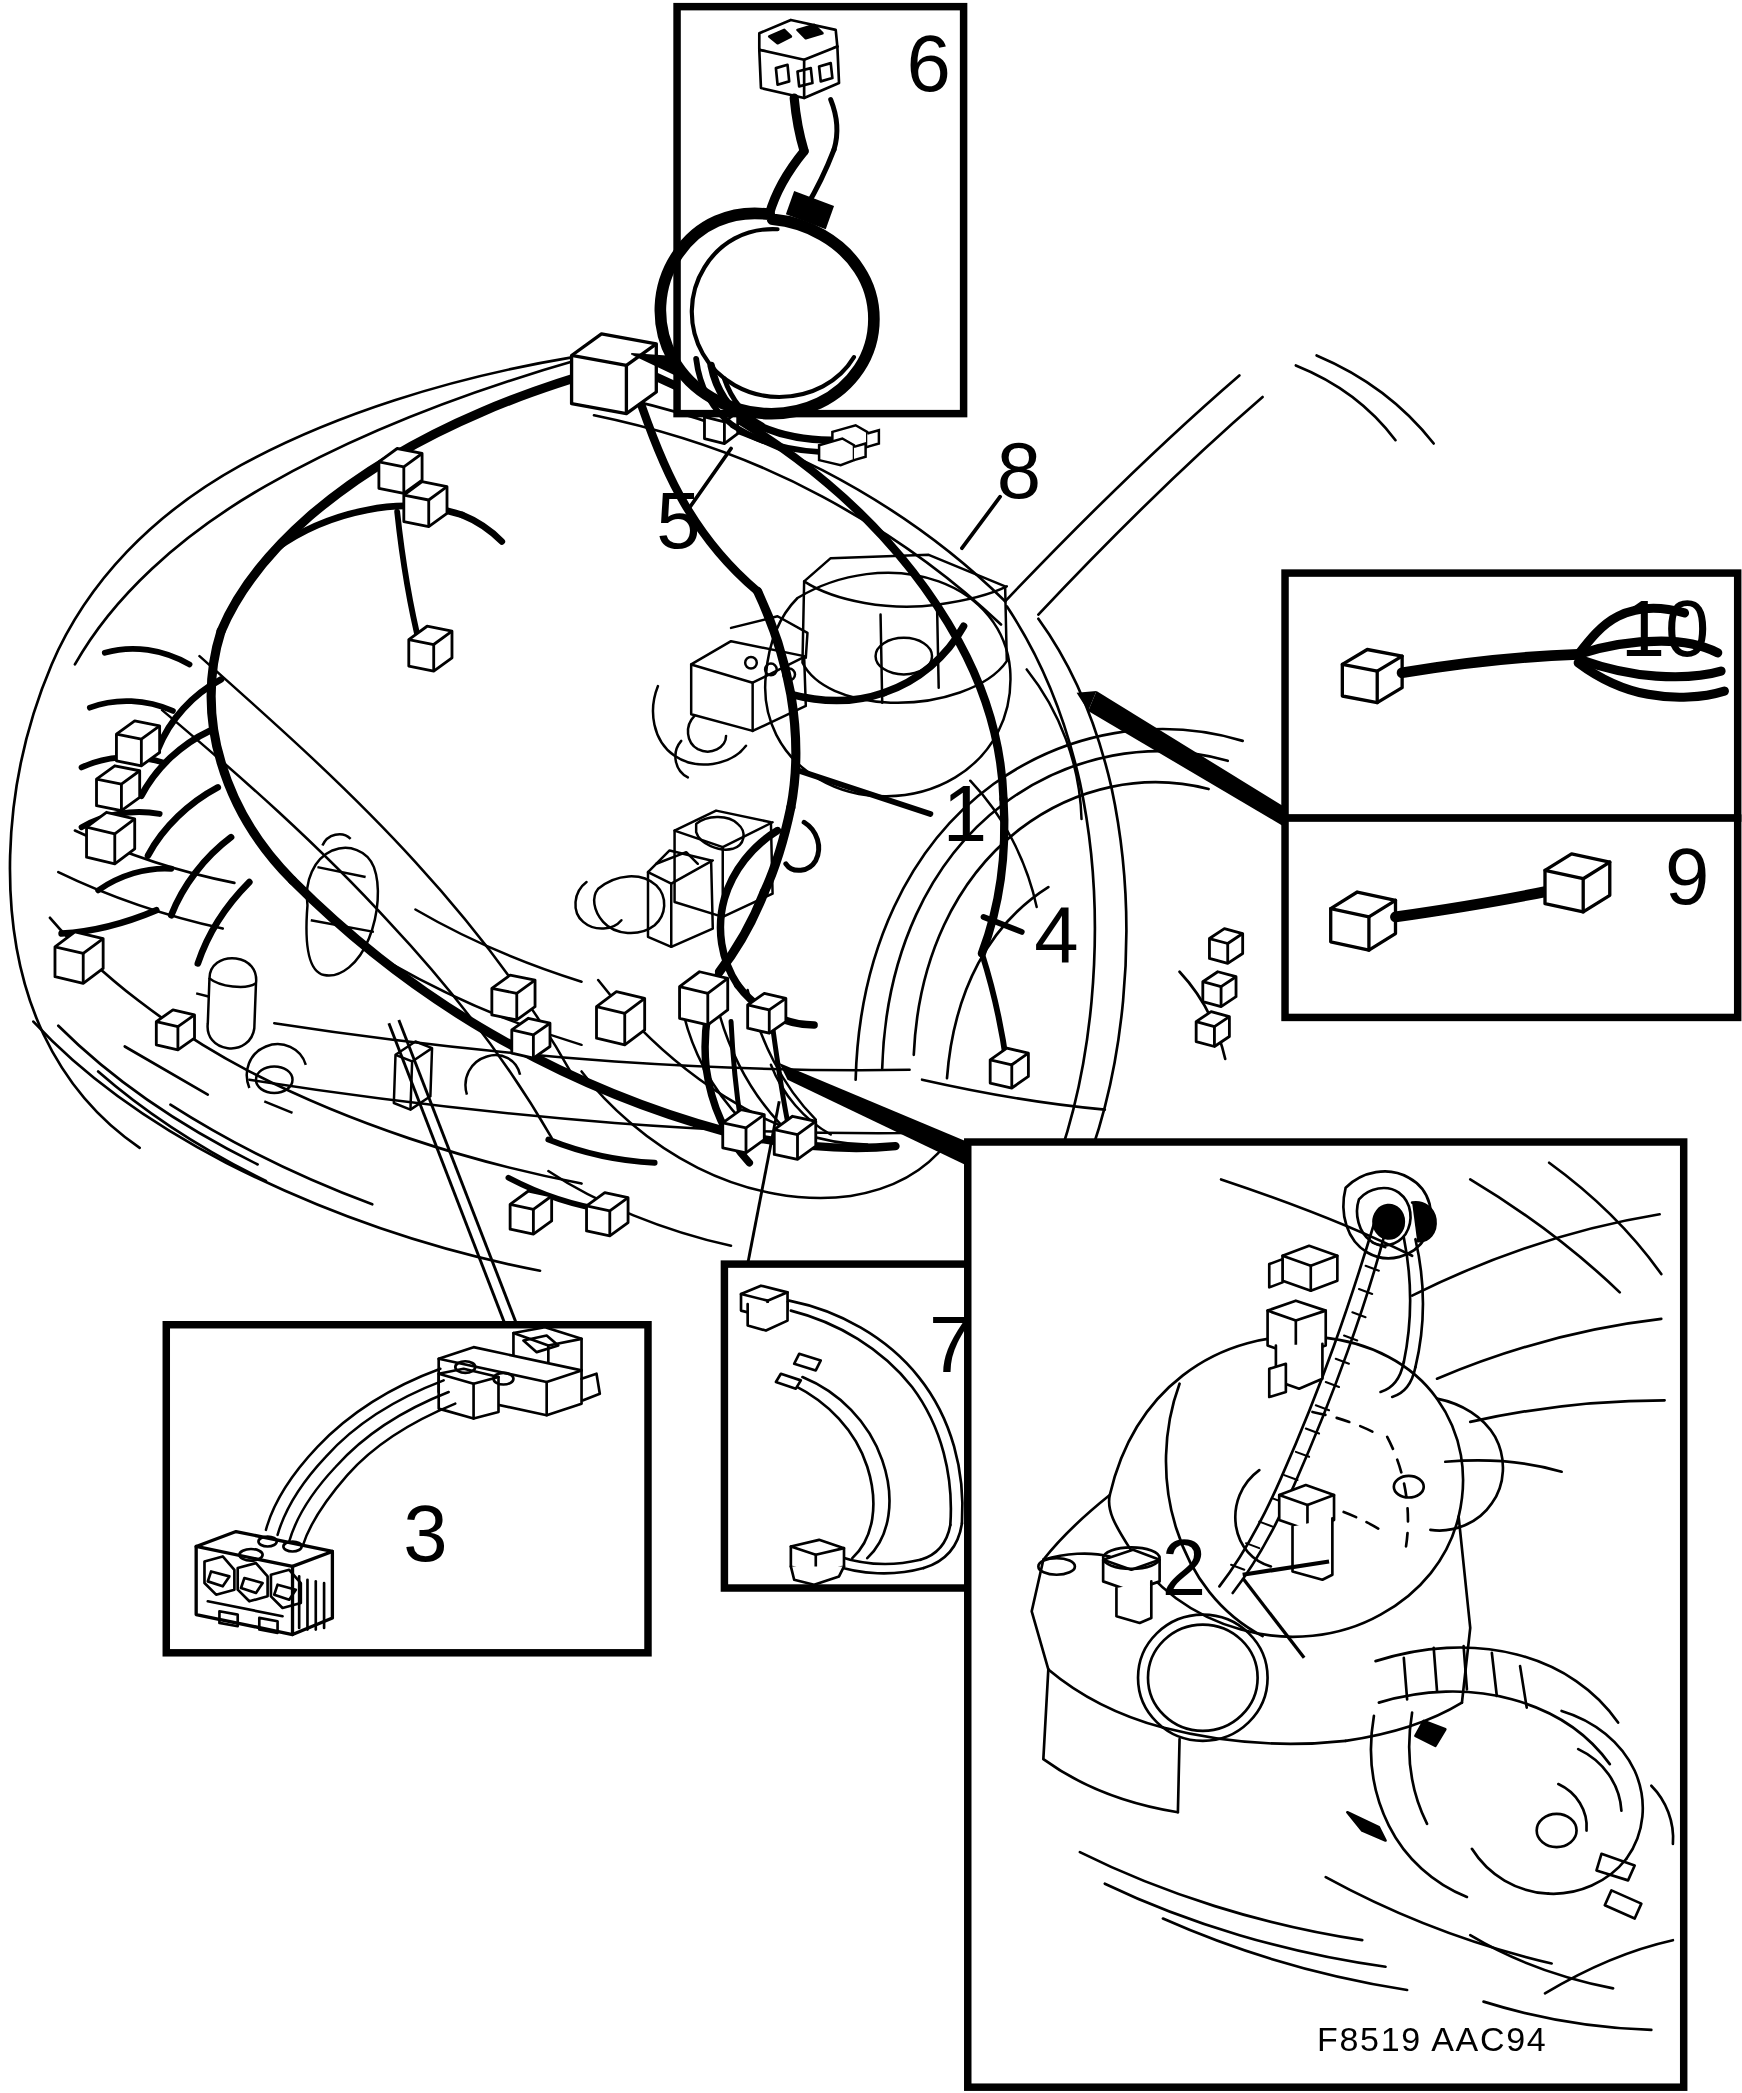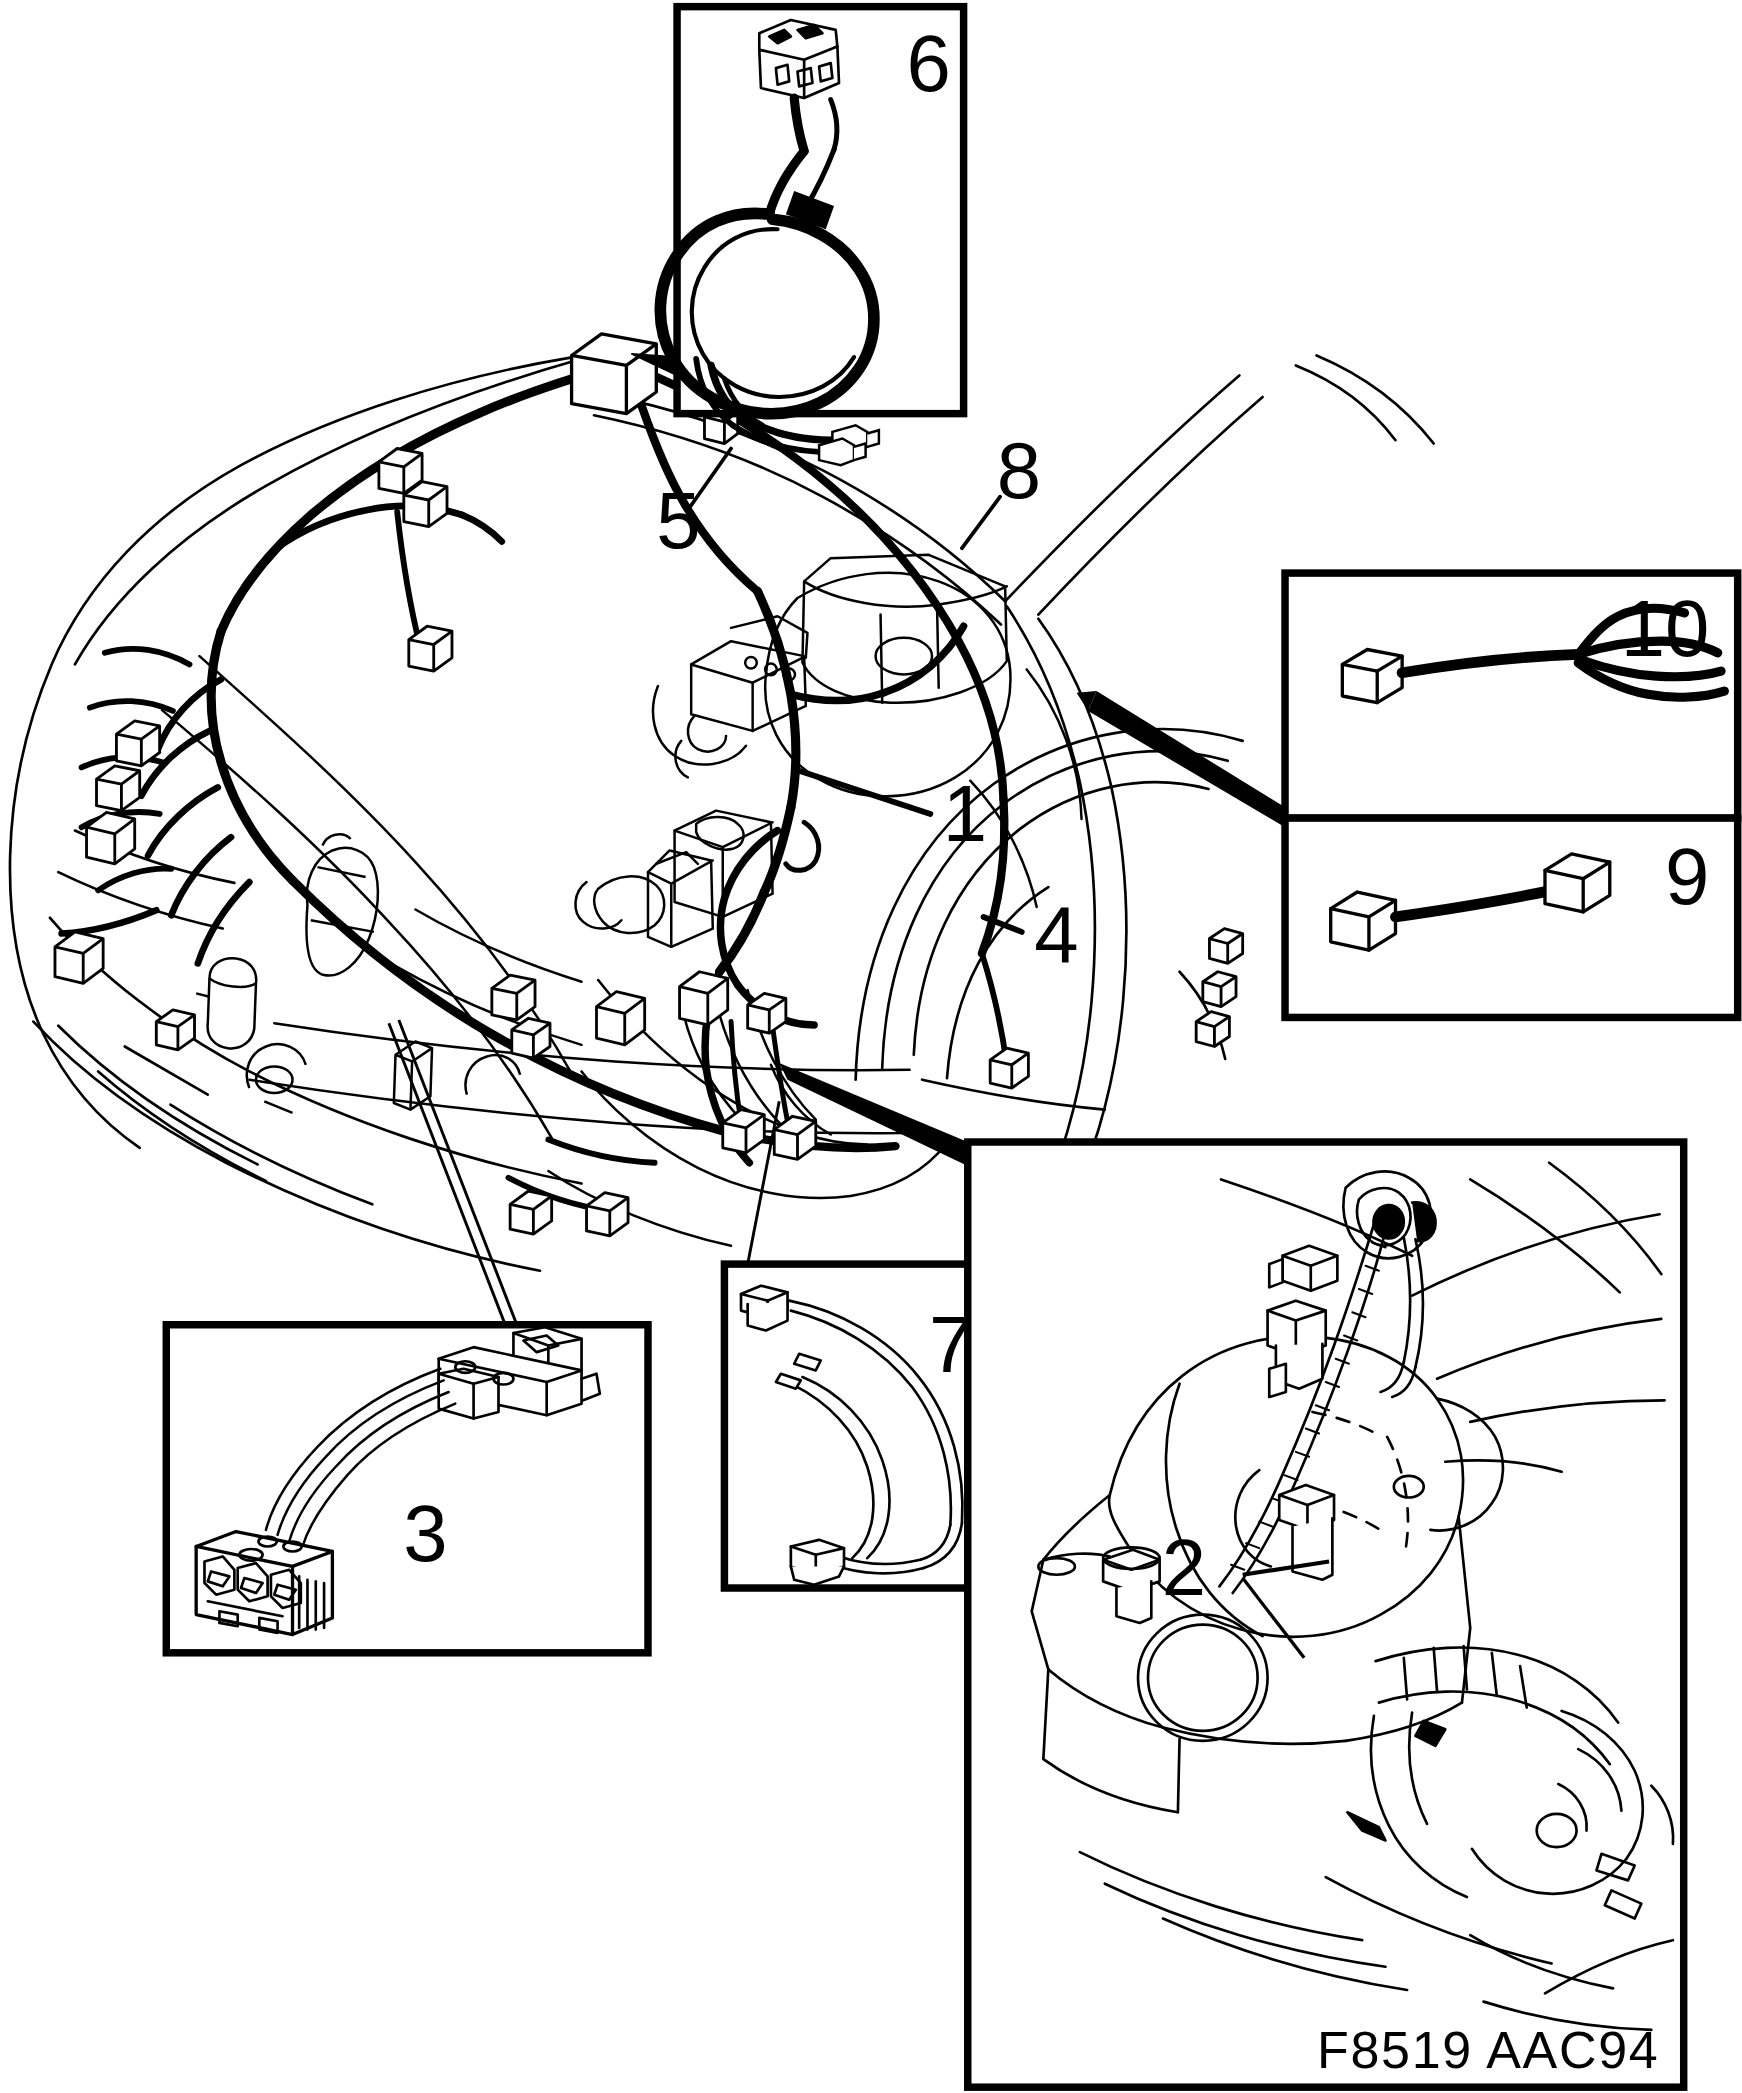--- a/index.html
+++ b/index.html
@@ -23,21 +23,21 @@
     position: absolute;
     top: 0;
     left: 0;
     width: 1742px;
     height: 2093px;
   }
   .cap {
     position: absolute;
     left: 1317px;
     top: 2020px;
-    font-size: 52px;
+    font-size: 34px;
     letter-spacing: 1.7px;
     font-family: "Liberation Sans", sans-serif;
     white-space: nowrap;
   }
   text.num-big {
     font-family: "Liberation Sans", sans-serif;
     font-size: 96px;
     fill: #000000;
   }
 </style>

